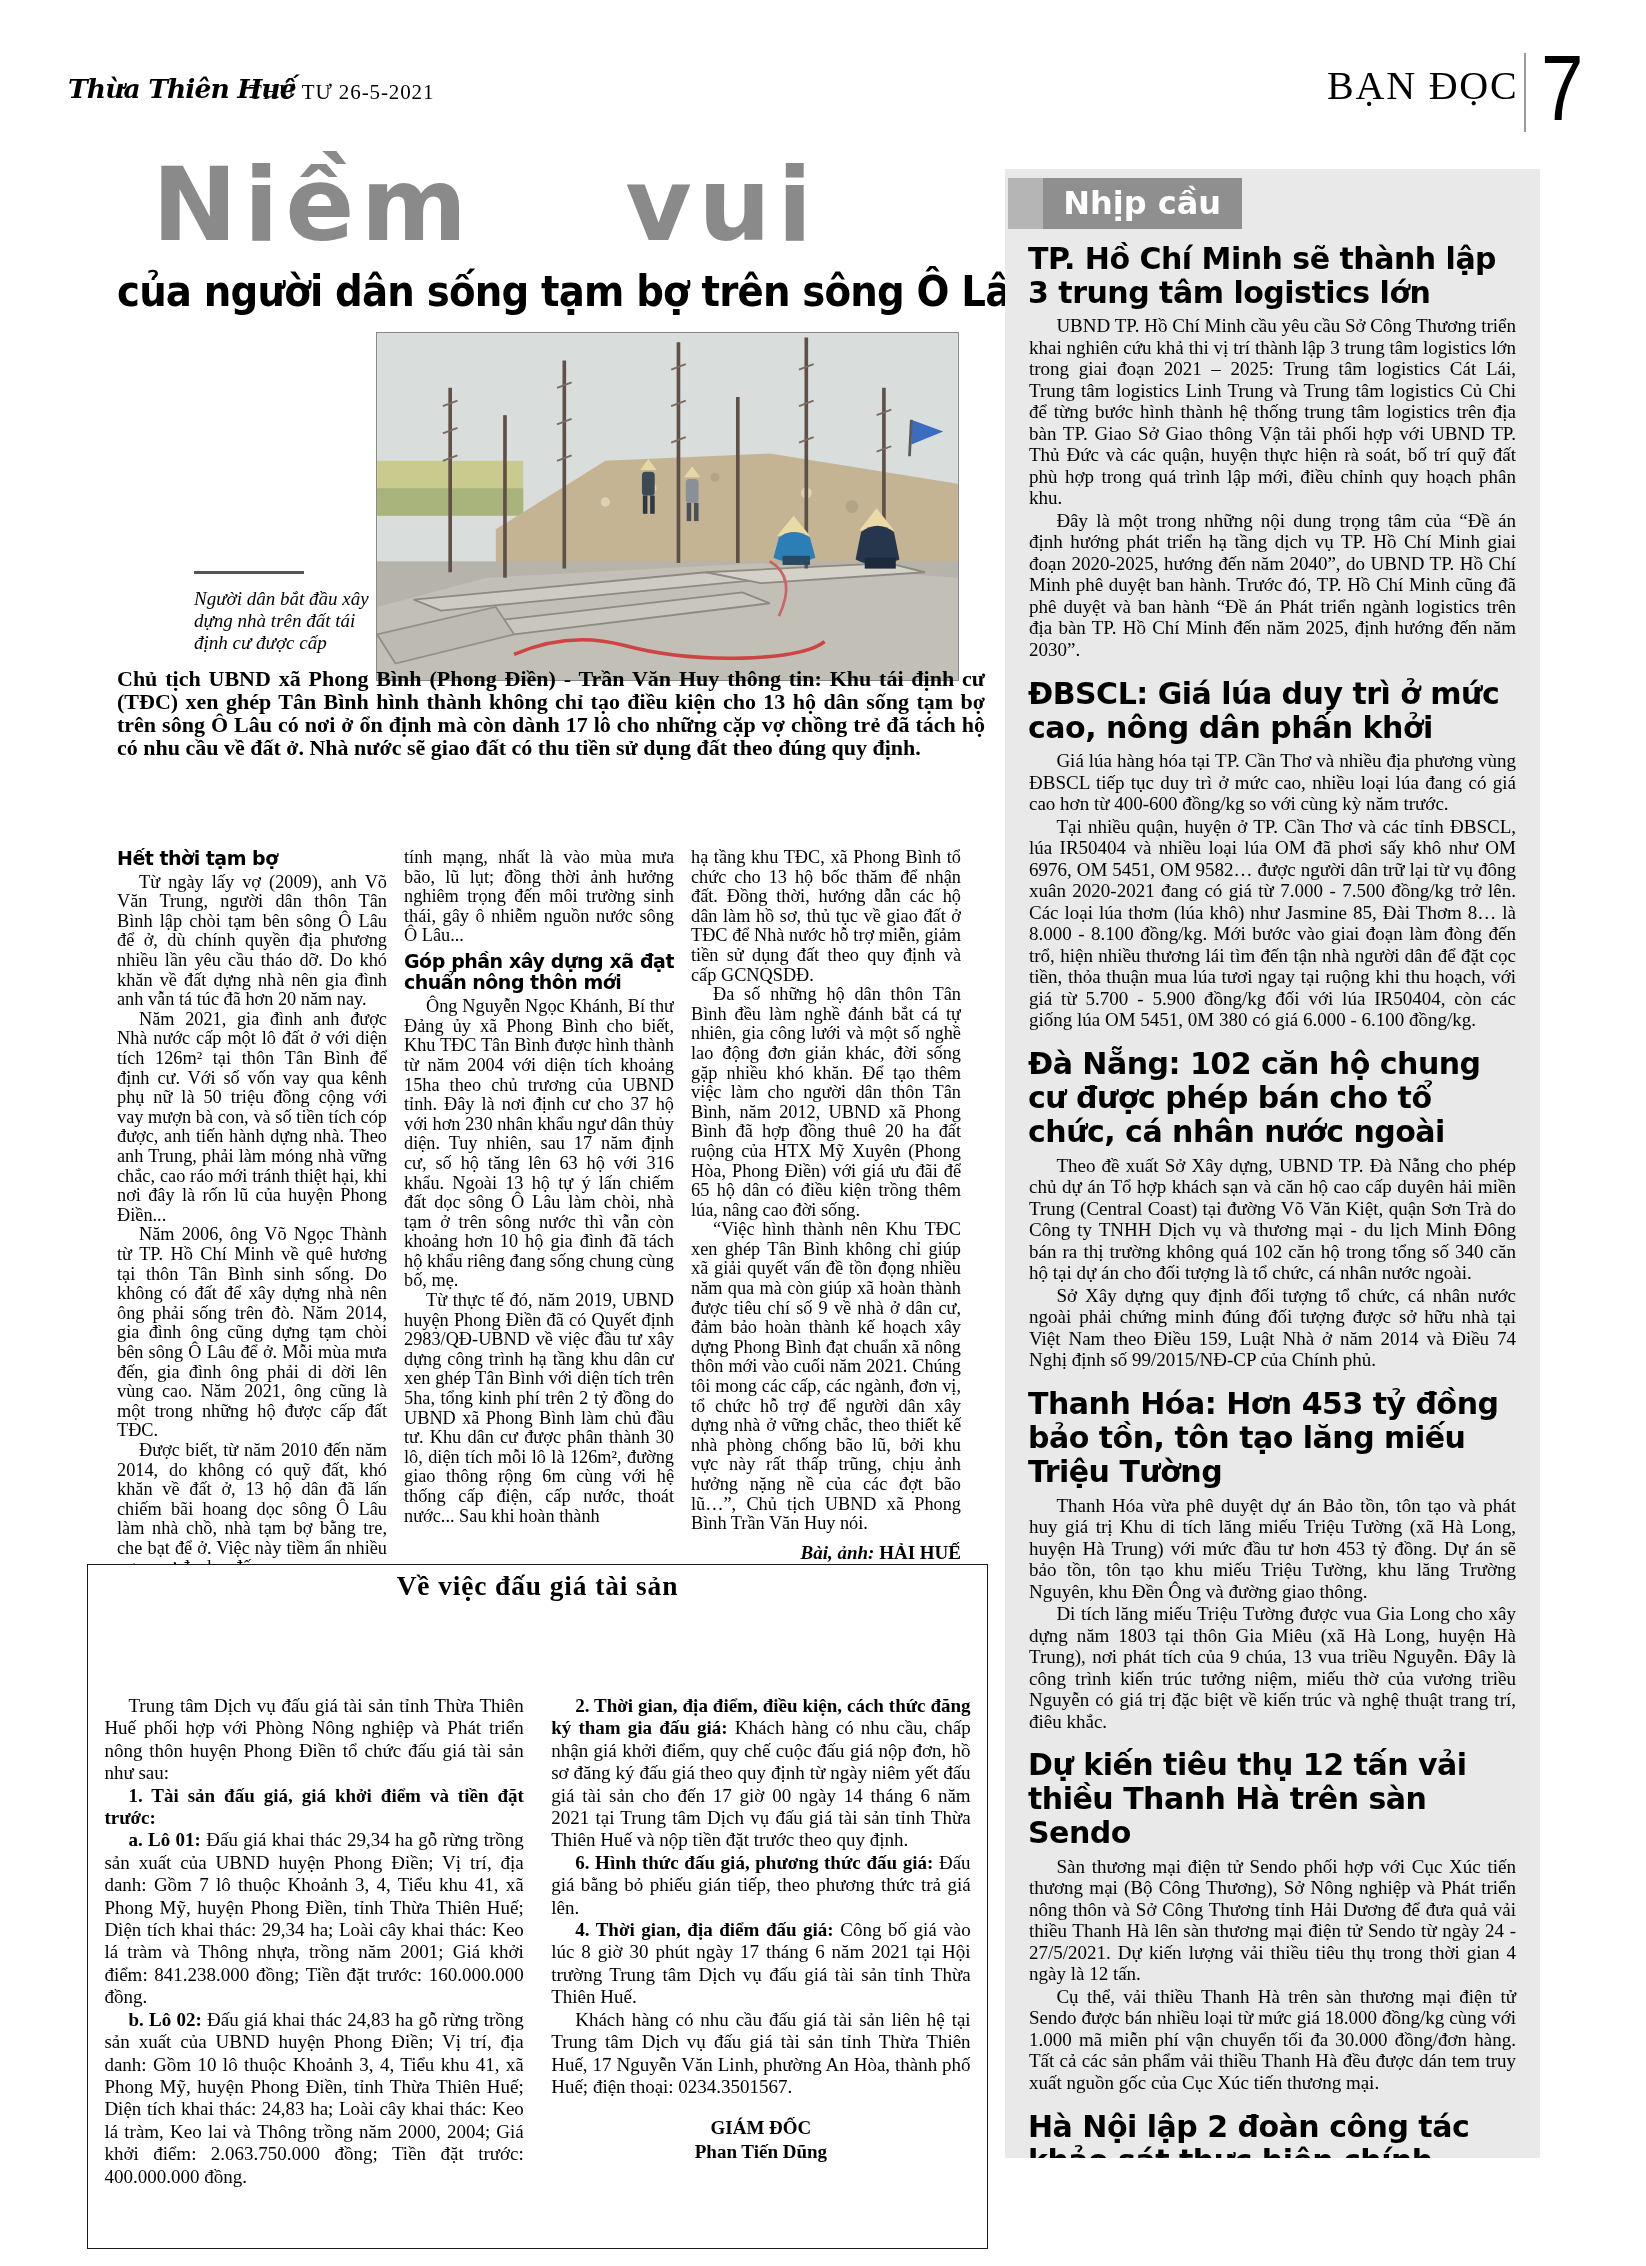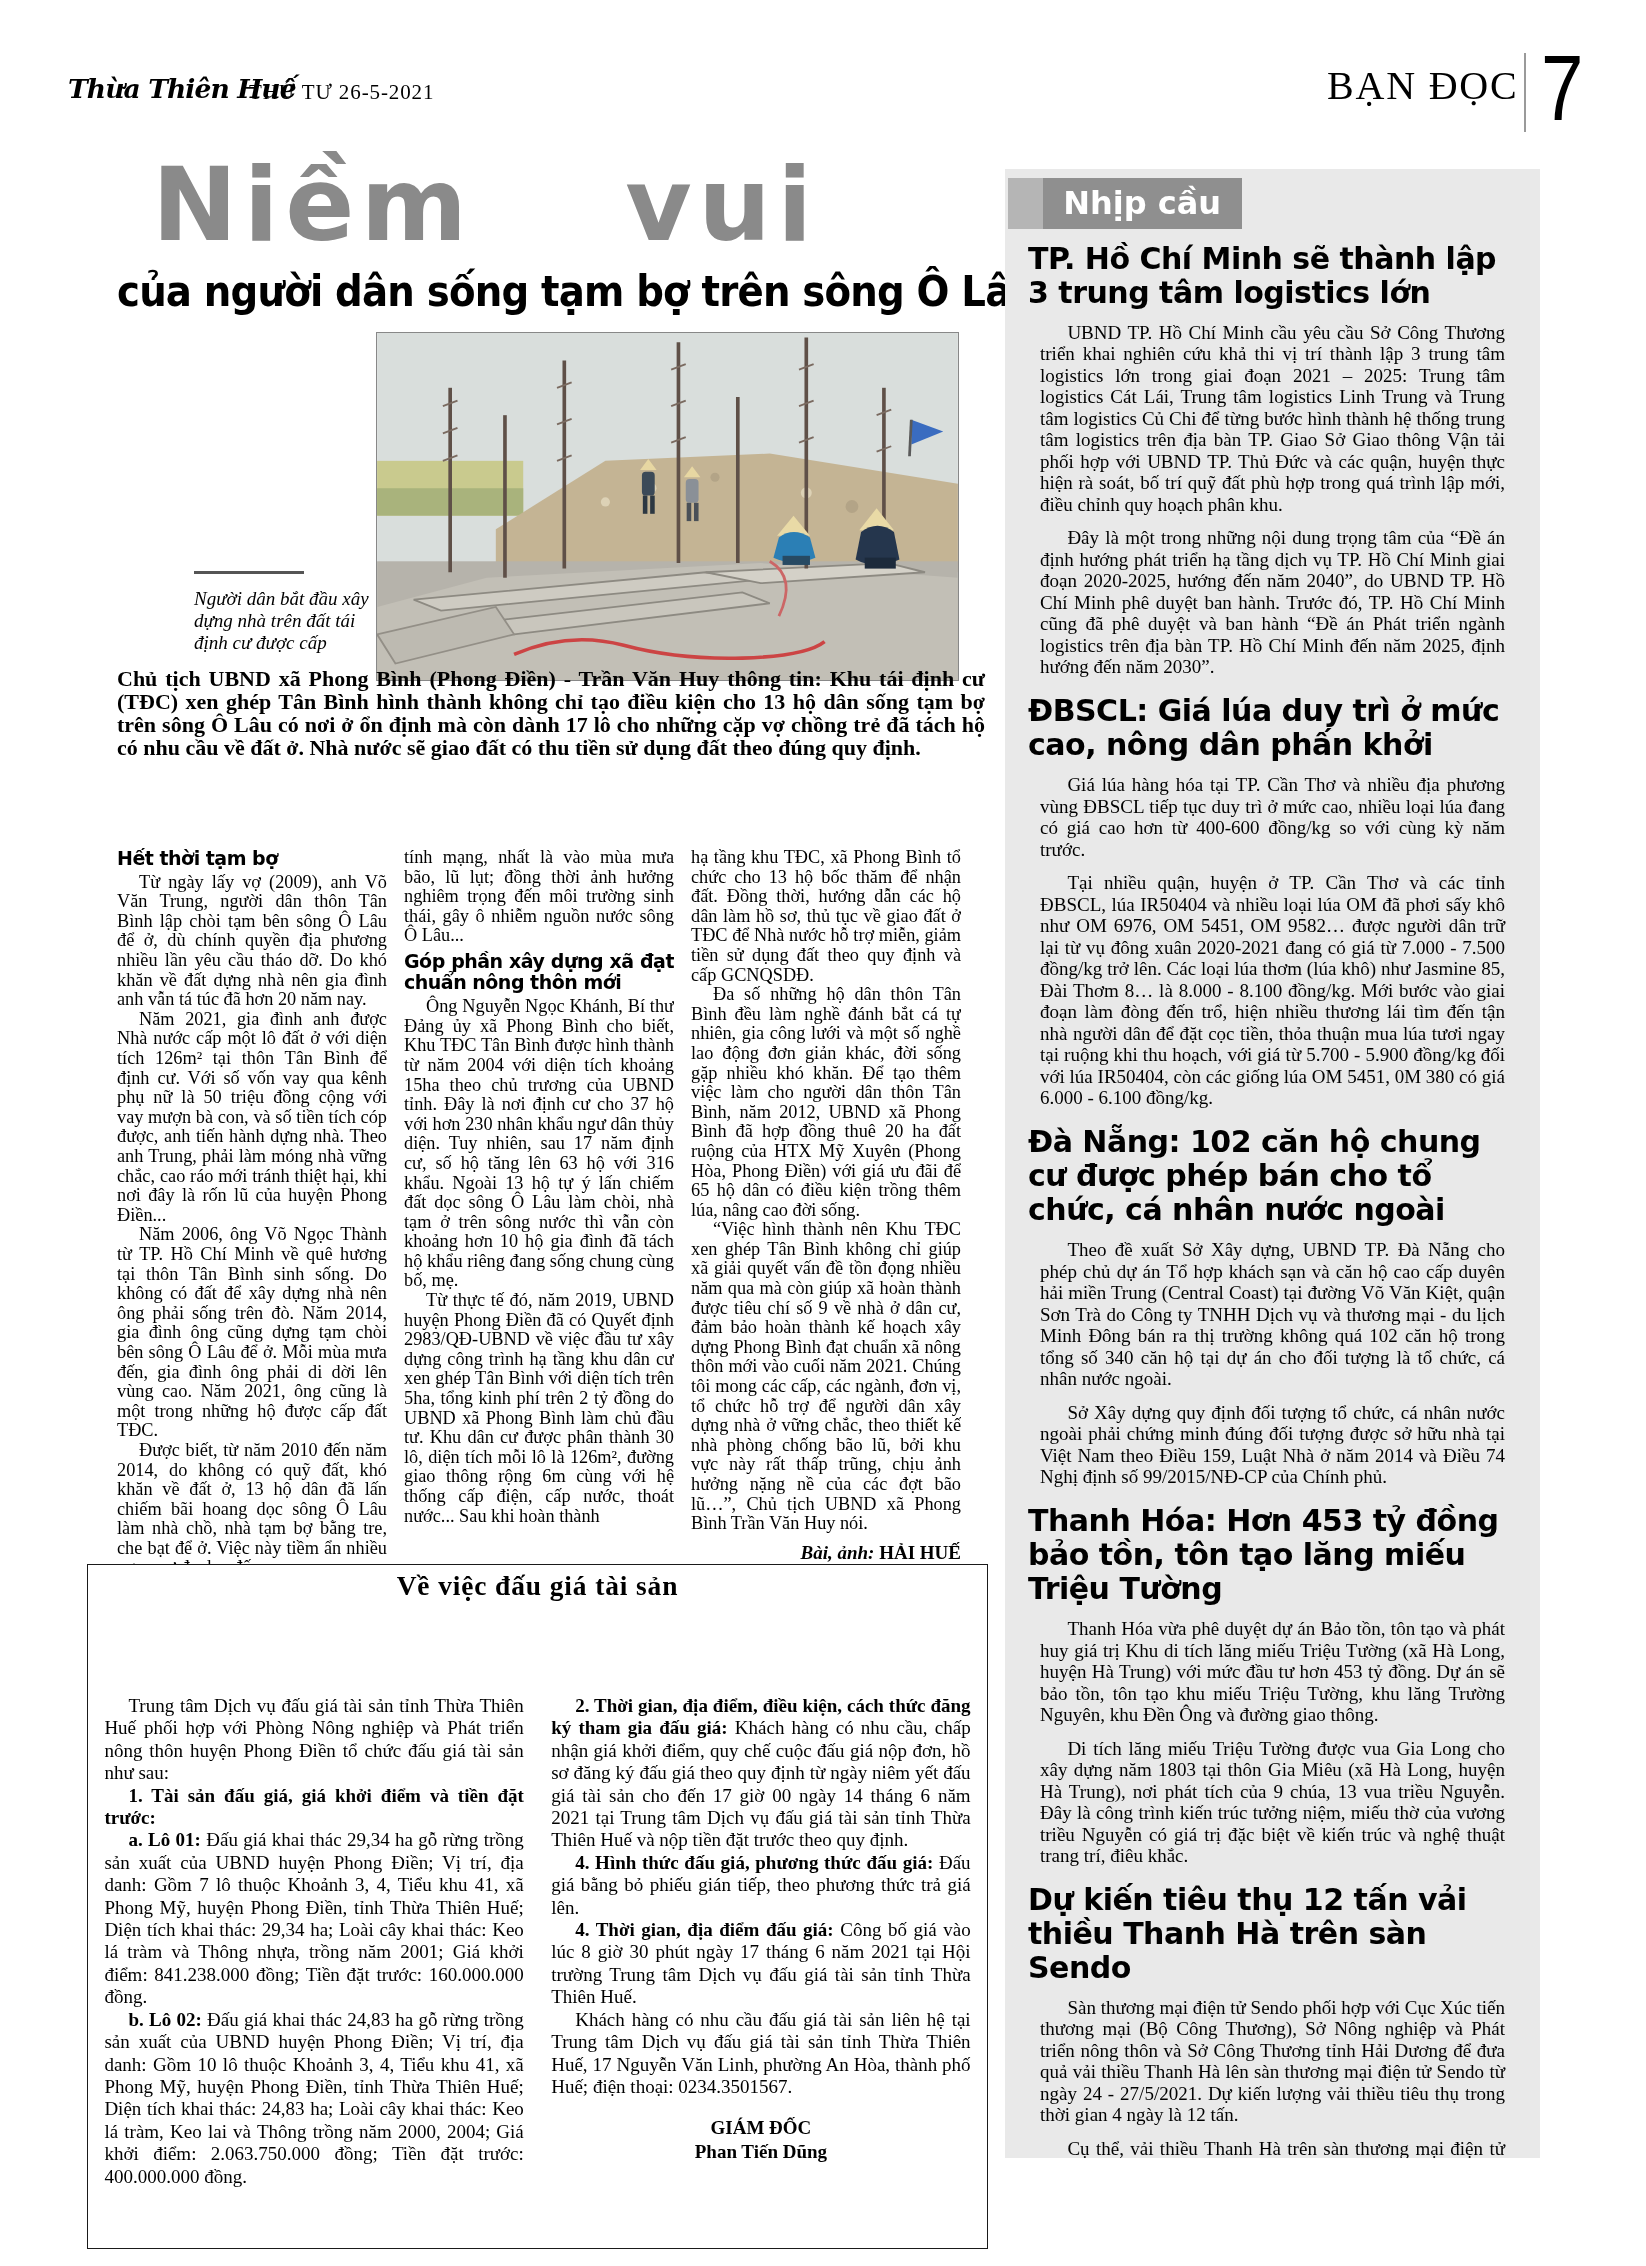--- a/index.html
+++ b/index.html
@@ -57,21 +57,21 @@
   
   .panel{left:1005px;top:169px;width:535px;height:1989px;background:#e9e9e9;overflow:hidden;}
   .banner{display:flex;margin:9.1px 0 0 2.7px;}
   .banner-square{width:35px;height:51px;background:#b5b5b5;}
   .banner-box{width:199px;height:51px;background:#8f8f8f;color:#fff;text-align:center;
               font-family:"DejaVu Sans",sans-serif;font-weight:700;font-size:32px;line-height:51px;}
   .nc-wrap{padding:5.5px 23px 0 23px;}
   .nc-title{font-family:"DejaVu Sans",sans-serif;font-weight:700;font-size:30px;line-height:34px;
             letter-spacing:-0.5px;margin:16.4px 0 5.5px;}
   .nc-article:first-child .nc-title{margin-top:7.3px;}
-  .nc-p{font-size:19px;line-height:21.5px;text-align:justify;text-indent:27.4px;margin:12px;}
+  .nc-p{font-size:19px;line-height:21.5px;text-align:justify;text-indent:27.4px;margin:1px;}
 </style>
 </head>
 <body>
 
 <div id="page">
 
   <div class="abs masthead">Thừa Thiên Huế</div>
   <div class="abs issue-date">THỨ TƯ 26-5-2021</div>
   <div class="abs section-name">BẠN ĐỌC</div>
   <div class="abs page-divider"></div>
@@ -185,21 +185,21 @@
     <div class="tb-sub">Về việc đấu giá tài sản</div>
     <div class="tb-cols">
       <div class="tb-col">
           <p class="tb-p">Trung tâm Dịch vụ đấu giá tài sản tỉnh Thừa Thiên Huế phối hợp với Phòng Nông nghiệp và Phát triển nông thôn huyện Phong Điền tổ chức đấu giá tài sản như sau:</p>
           <p class="tb-p"><span class="tb-lead">1. Tài sản đấu giá, giá khởi điểm và tiền đặt trước:</span></p>
           <p class="tb-p"><span class="tb-lead">a. Lô 01: </span>Đấu giá khai thác 29,34 ha gỗ rừng trồng sản xuất của UBND huyện Phong Điền; Vị trí, địa danh: Gồm 7 lô thuộc Khoảnh 3, 4, Tiểu khu 41, xã Phong Mỹ, huyện Phong Điền, tỉnh Thừa Thiên Huế; Diện tích khai thác: 29,34 ha; Loài cây khai thác: Keo lá tràm và Thông nhựa, trồng năm 2001; Giá khởi điểm: 841.238.000 đồng; Tiền đặt trước: 160.000.000 đồng.</p>
           <p class="tb-p"><span class="tb-lead">b. Lô 02: </span>Đấu giá khai thác 24,83 ha gỗ rừng trồng sản xuất của UBND huyện Phong Điền; Vị trí, địa danh: Gồm 10 lô thuộc Khoảnh 3, 4, Tiểu khu 41, xã Phong Mỹ, huyện Phong Điền, tỉnh Thừa Thiên Huế; Diện tích khai thác: 24,83 ha; Loài cây khai thác: Keo lá tràm, Keo lai và Thông trồng năm 2000, 2004; Giá khởi điểm: 2.063.750.000 đồng; Tiền đặt trước: 400.000.000 đồng.</p>
         </div>
       <div class="tb-col">
           <p class="tb-p"><span class="tb-lead">2. Thời gian, địa điểm, điều kiện, cách thức đăng ký tham gia đấu giá: </span>Khách hàng có nhu cầu, chấp nhận giá khởi điểm, quy chế cuộc đấu giá nộp đơn, hồ sơ đăng ký đấu giá theo quy định từ ngày niêm yết đấu giá tài sản cho đến 17 giờ 00 ngày 14 tháng 6 năm 2021 tại Trung tâm Dịch vụ đấu giá tài sản tỉnh Thừa Thiên Huế và nộp tiền đặt trước theo quy định.</p>
-          <p class="tb-p"><span class="tb-lead">4. Hình thức đấu giá, phương thức đấu giá: </span>Đấu giá bằng bỏ phiếu gián tiếp, theo phương thức trả giá lên.</p>
+          <p class="tb-p"><span class="tb-lead">6. Hình thức đấu giá, phương thức đấu giá: </span>Đấu giá bằng bỏ phiếu gián tiếp, theo phương thức trả giá lên.</p>
           <p class="tb-p"><span class="tb-lead">4. Thời gian, địa điểm đấu giá: </span>Công bố giá vào lúc 8 giờ 30 phút ngày 17 tháng 6 năm 2021 tại Hội trường Trung tâm Dịch vụ đấu giá tài sản tỉnh Thừa Thiên Huế.</p>
           <p class="tb-p">Khách hàng có nhu cầu đấu giá tài sản liên hệ tại Trung tâm Dịch vụ đấu giá tài sản tỉnh Thừa Thiên Huế, 17 Nguyễn Văn Linh, phường An Hòa, thành phố Huế; điện thoại: 0234.3501567.</p>
           <p class="tb-sig">GIÁM ĐỐC</p>
           <p class="tb-sig second">Phan Tiến Dũng</p>
         </div>
     </div>
   </div>
 
   <div class="abs panel">
     <div class="banner">

